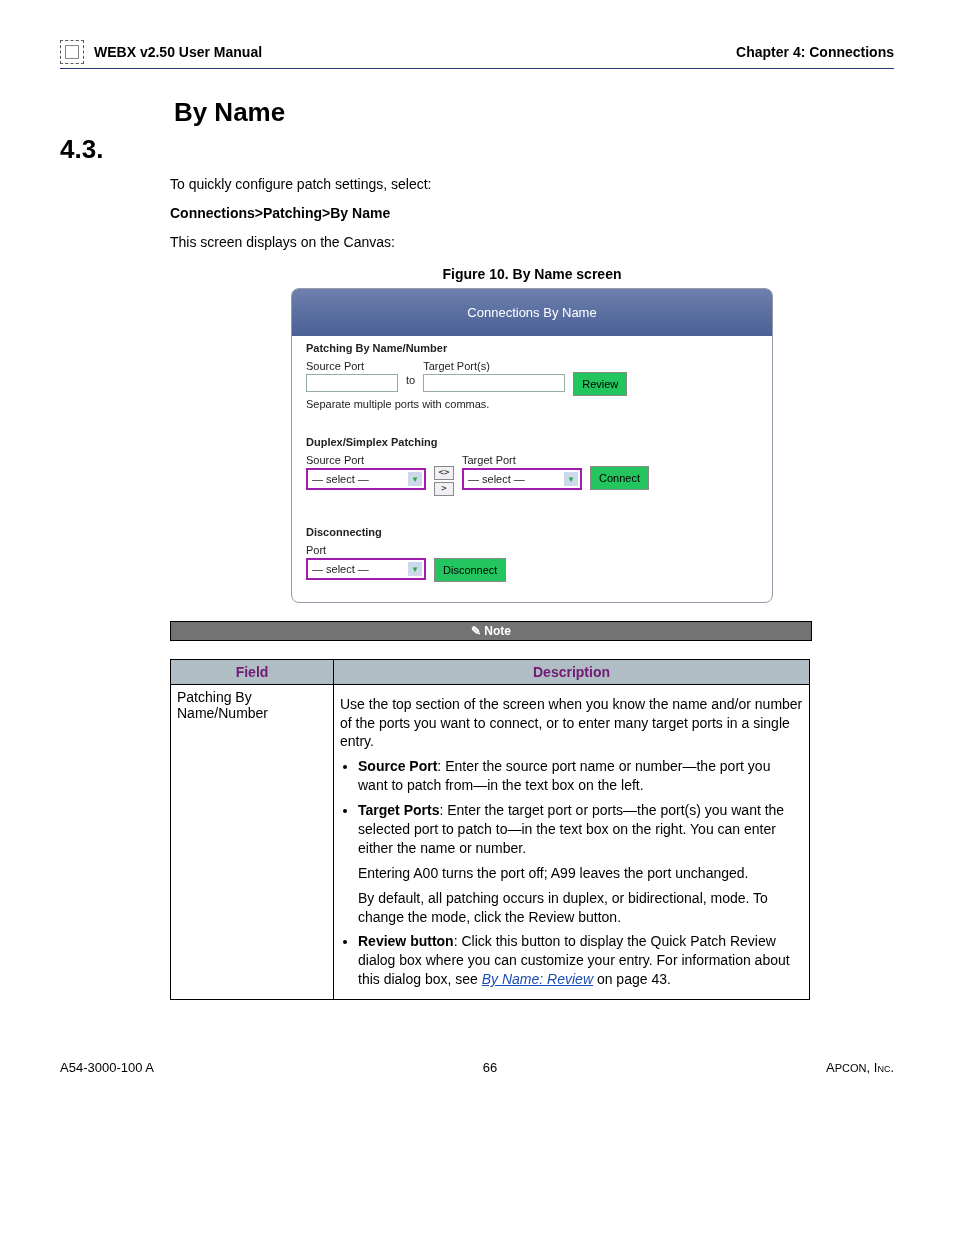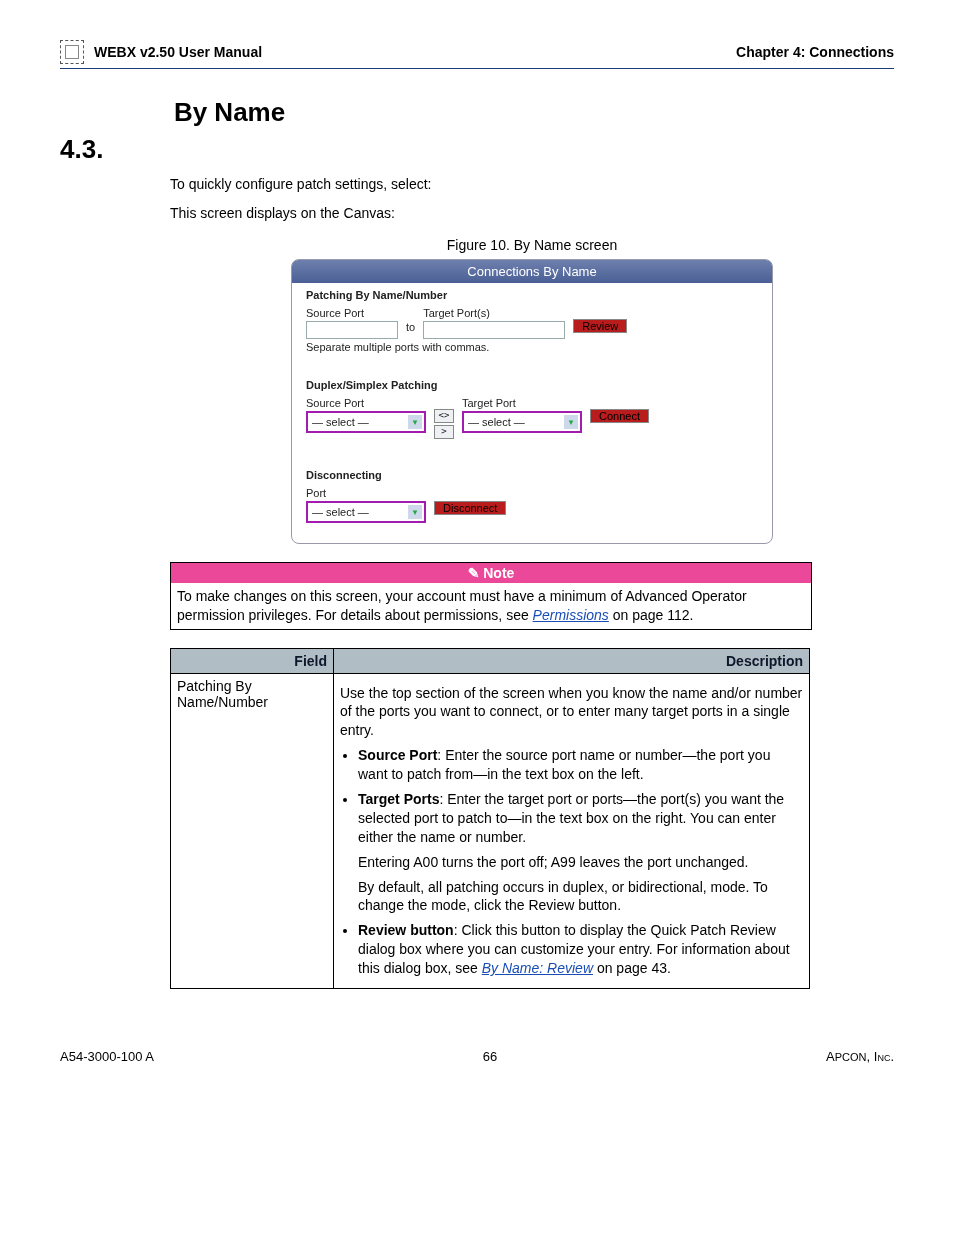--- a/index.html
+++ b/index.html
@@ -50,21 +50,21 @@
     display: inline-block;
   }
   .body-indent {
     margin-left: 110px;
     margin-top: 8px;
   }
   .body-indent p { margin: 10px 0; line-height: 1.35; }
   .breadcrumb-bold { font-weight: bold; }
   .figure-caption {
     text-align: center;
-    font-weight: normal;
+    font-weight: bold;
     font-size: 14px;
     margin-top: 14px;
     margin-bottom: 6px;
   }
   
   .screenshot {
     margin: 0 auto 18px;
     width: 480px;
     border: 1px solid #99a;
     border-radius: 8px;
@@ -72,40 +72,40 @@
     font-family: Verdana, sans-serif;
     font-size: 11px;
     color: #222;
     padding-bottom: 14px;
   }
   .ss-title {
     background: linear-gradient(#6d80ad,#4a5f95);
     color: #fff;
     text-align: center;
     font-size: 13px;
-    padding: 4px 0;
+    padding: 16px 0;
     border-top-left-radius: 6px;
     border-top-right-radius: 6px;
   }
   .ss-section {
     padding: 4px 14px 6px;
   }
   .ss-sub {
     font-weight: bold;
     font-size: 11px;
     margin: 2px 0 6px;
   }
   .ss-row { display: flex; align-items: flex-start; gap: 8px; }
   .ss-col { display:flex; flex-direction:column; }
   .ss-label { font-size: 11px; margin-bottom:2px; }
   .ss-input { border:1px solid #9aa; height:16px; width:90px; background:#fff; }
   .ss-to { font-size:11px; padding-top:14px; }
   .ss-btn {
-    border:1px solid #888; background:#b91c1c; font-size:11px;
-    padding:0 8px; height:14px; margin-top:12px;
+    border:1px solid #888; background:#22c55e; font-size:11px;
+    padding:0 8px; height:24px; margin-top:12px;
     font-family: Verdana, sans-serif;
   }
   .ss-note { font-size:11px; margin-top:2px; }
   .ss-select {
     display:flex; align-items:center; border:2px solid #a21caf;
     height:18px; width:110px; background:#fff; font-size:11px;
     justify-content:space-between; padding:0 2px 0 4px;
   }
   .ss-select .chev {
     width:14px; height:14px; background:#cdd8ea;
@@ -118,26 +118,26 @@
     width:18px; height:12px; line-height:10px; text-align:center;
     font-family: monospace;
   }
   
   .note-box {
     margin-top: 16px;
     border: 1px solid #000;
     width: 640px;
   }
   .note-header {
-    background: #ec4899;
+    background: #737373;
     color: #fff;
     font-weight: bold;
     text-align: center;
     padding: 2px 0;
-    font-size: 14px;
+    font-size: 12px;
   }
   .note-body {
     padding: 4px 6px;
     font-size: 14px;
     line-height: 1.35;
   }
   .link { color: #1a4db3; font-style: italic; }
   
   .field-table {
     margin-top: 18px;
@@ -145,22 +145,22 @@
     width: 640px;
   }
   .field-table th, .field-table td {
     border: 1px solid #000;
     vertical-align: top;
     padding: 4px 6px;
     font-size: 14px;
   }
   .field-table th {
     background: #b0bdc5;
-    color: #0f172a;
-    text-align: right;
+    color: #701a75;
+    text-align: center;
     font-weight: bold;
   }
   .field-table td.col1 { width: 150px; }
   .desc p { margin: 6px 0; line-height:1.35; }
   .desc ul { margin: 4px 0; padding-left: 18px; }
   .desc li { margin-bottom: 6px; line-height:1.35; }
   
   .footer {
     display: flex;
     margin-top: 60px;
@@ -180,20 +180,21 @@
   <div class="header-right">Chapter 4: Connections</div>
 </div>
 
 <div>
   <span class="section-number">4.3.</span>
   <span class="section-title">By Name</span>
 </div>
 
 <div class="body-indent">
   <p>To quickly configure patch settings, select:</p>
+  <p class="breadcrumb-bold">Connections&gt;Patching&gt;By Name</p>
   <p>This screen displays on the Canvas:</p>
 
   <div class="figure-caption">Figure 10. By Name screen</div>
 
   <div class="screenshot">
     <div class="ss-title">Connections By Name</div>
 
     <div class="ss-section">
       <div class="ss-sub">Patching By Name/Number</div>
       <div class="ss-row">
@@ -248,23 +249,20 @@
           <button class="ss-btn" style="margin-top:0">Disconnect</button>
         </div>
       </div>
     </div>
   </div>
 
 
   <div class="note-box">
     <div class="note-header">
       <span>✎ </span><span>Note</span>
-    </div>
-    <div class="note-body">
-      <span>To make changes on this screen, your account must have a minimum of Advanced Operator permission privileges. For details about permissions, see </span><a href="#" class="link">Permissions</a><span> on page 112.</span>
     </div>
   </div>
 
   <table class="field-table">
     <tbody>
         <tr>
       <th>Field</th>
       <th>Description</th>
     </tr>
     <tr>

